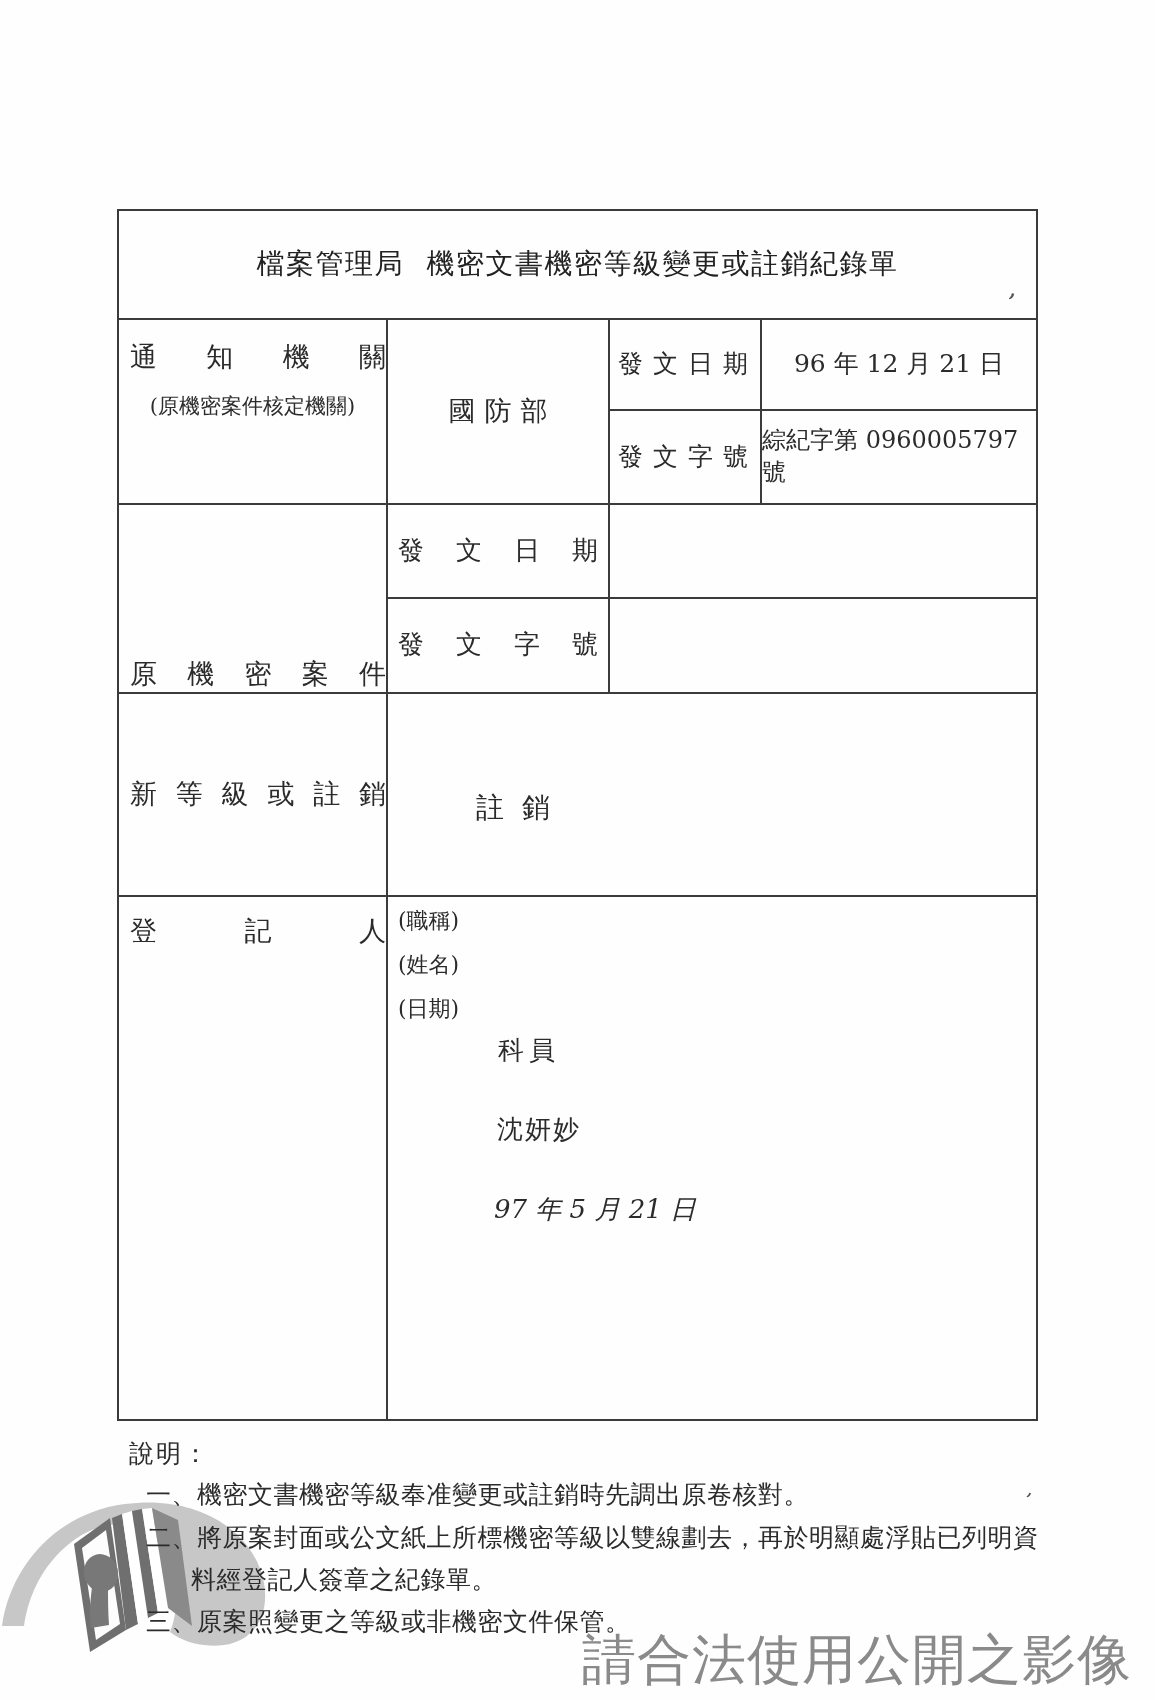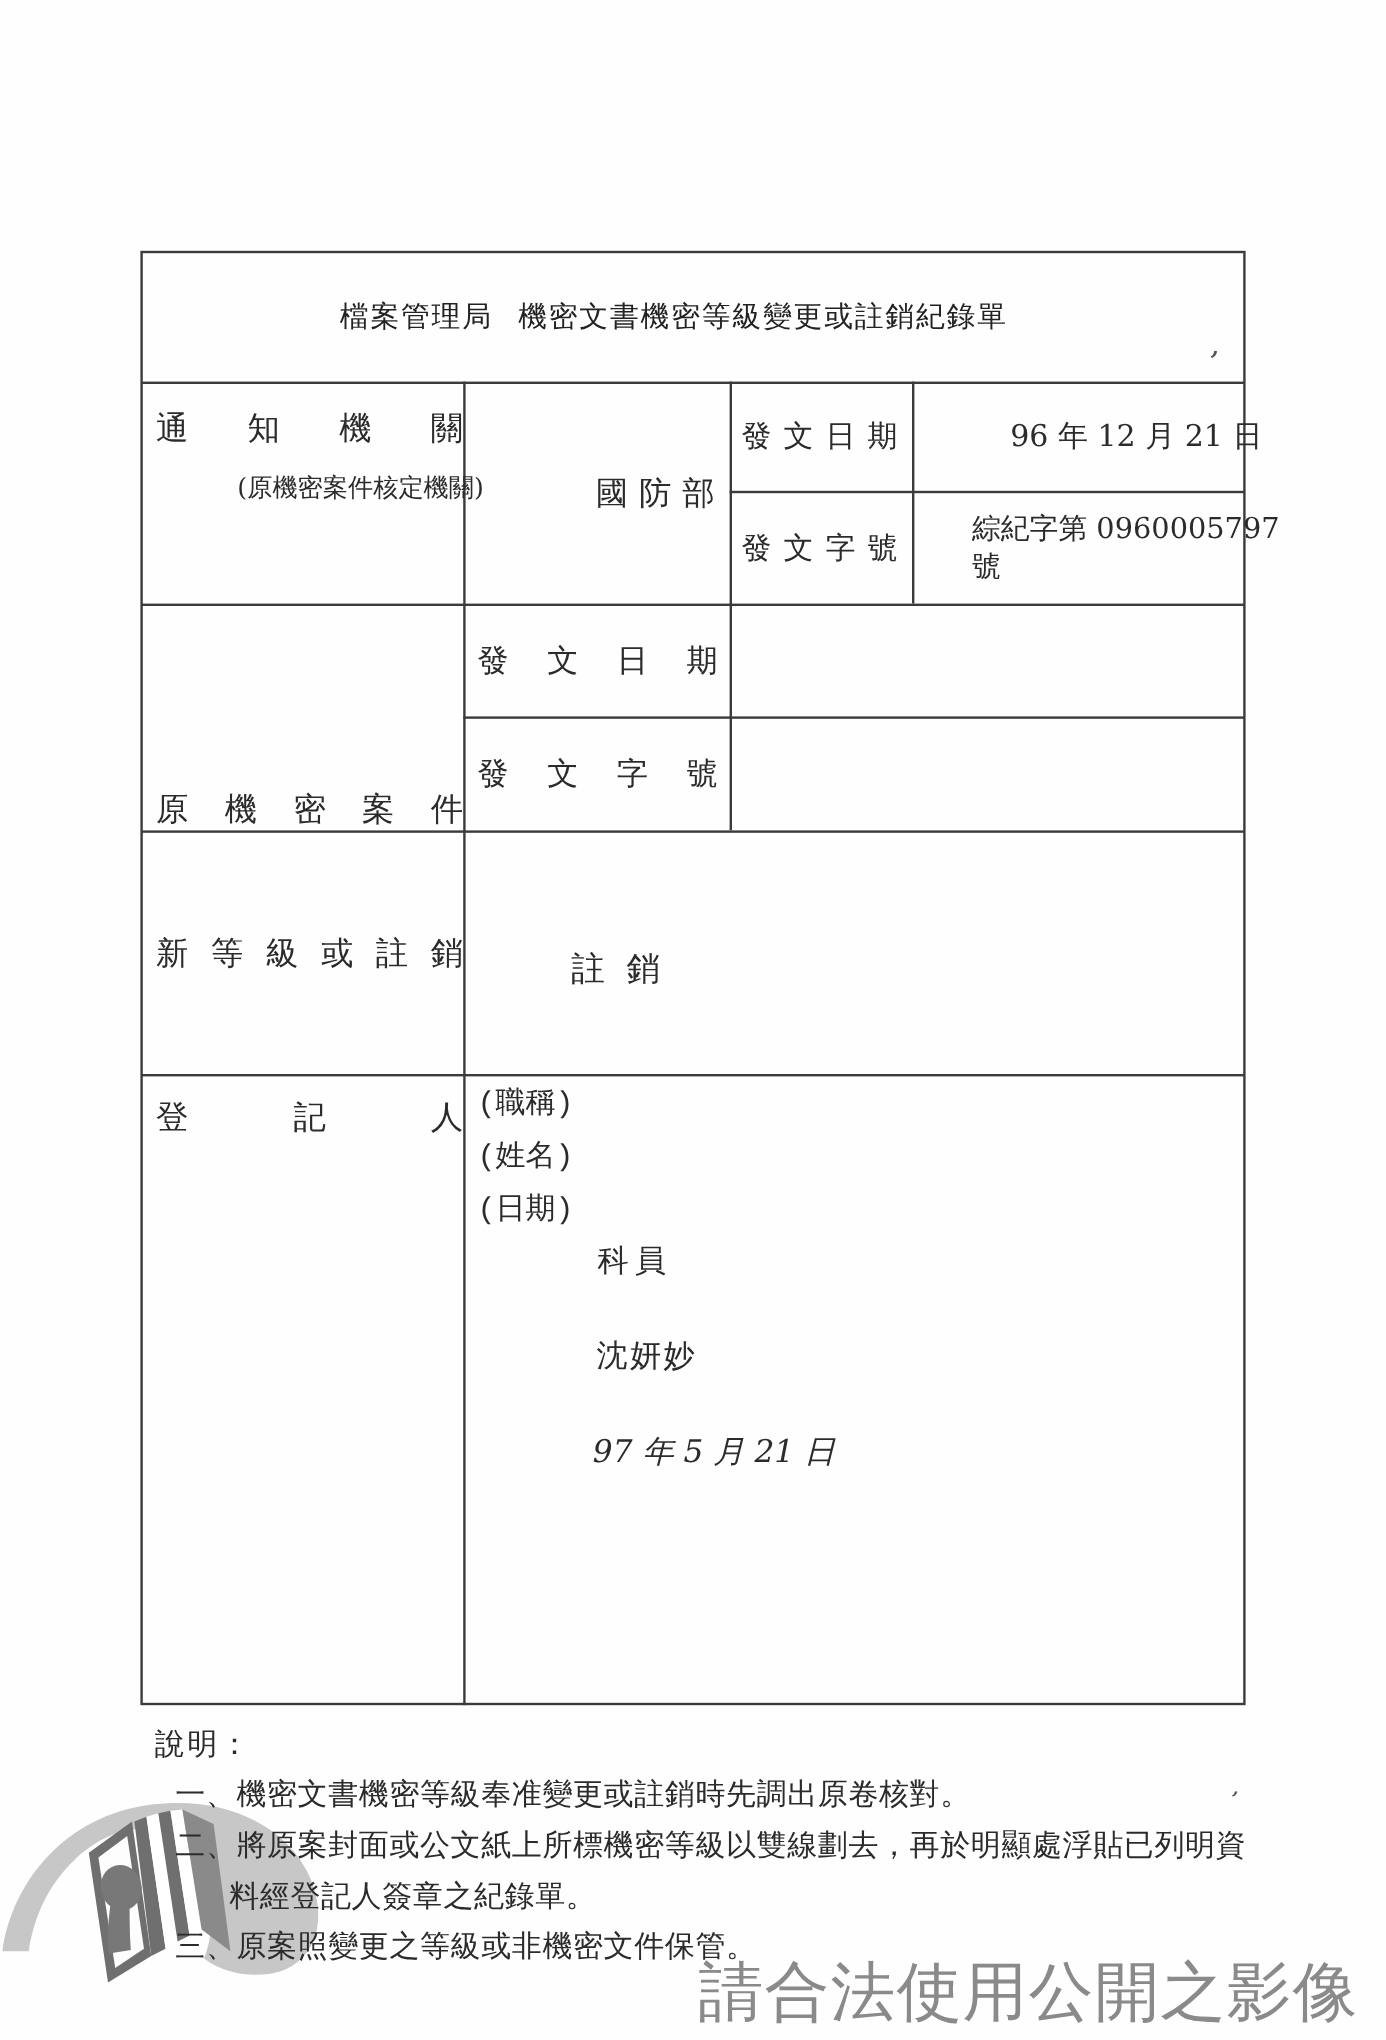--- a/index.html
+++ b/index.html
@@ -9,39 +9,39 @@
     overflow:hidden;
   }
   .abs { position:absolute; }
   .hline { position:absolute; height:2px; background:#3b3b3b; }
   .vline { position:absolute; width:2px;  background:#3b3b3b; }
   .table-frame {
     position:absolute; left:117px; top:209px; width:917px; height:1208px;
     border:2px solid #3b3b3b; background:transparent;
   }
   .cell { position:absolute; display:flex; align-items:center; }
-  .cell.center { justify-content:center;margin-left:48px; }
+  .cell.center { justify-content:center; }
   .just {
     display:block; width:100%;
     text-align:justify; text-align-last:justify;
   }
   .title {
-    position:absolute; left:103px; top:211px; width:917px; height:105px;
+    position:absolute; left:119px; top:211px; width:917px; height:105px;
     display:flex; align-items:center; justify-content:center;
-    font-size:24px; letter-spacing:1.5px; word-spacing:12px; color:#222;
+    font-size:28px; letter-spacing:1.5px; word-spacing:12px; color:#222;
   }
   .lbl { font-size:27px; }
   .note-line { position:absolute; font-size:25px; letter-spacing:0.5px; white-space:nowrap; z-index:3; }
   .watermark {
     position:absolute; left:582px; top:1624px; font-size:54px; letter-spacing:1px;
     color:#8a8a8a; white-space:nowrap; z-index:3;
   }
   .artifact { position:absolute; color:#555; z-index:2; }
   .logo { position:absolute; left:0px; top:1478px; z-index:1; }
-  .fields div { line-height:44px; font-size:25px;font-family:Liberation Mono, monospace; }
+  .fields div { line-height:44px; font-size:22px; }
 </style>
 </head>
 <body>
 
 <div class="page">
 
   <div class="table-frame"></div>
 
   <div class="hline" style="left:118px; top:318px; width:919px;"></div>
   <div class="hline" style="left:118px; top:503px; width:919px;"></div>

